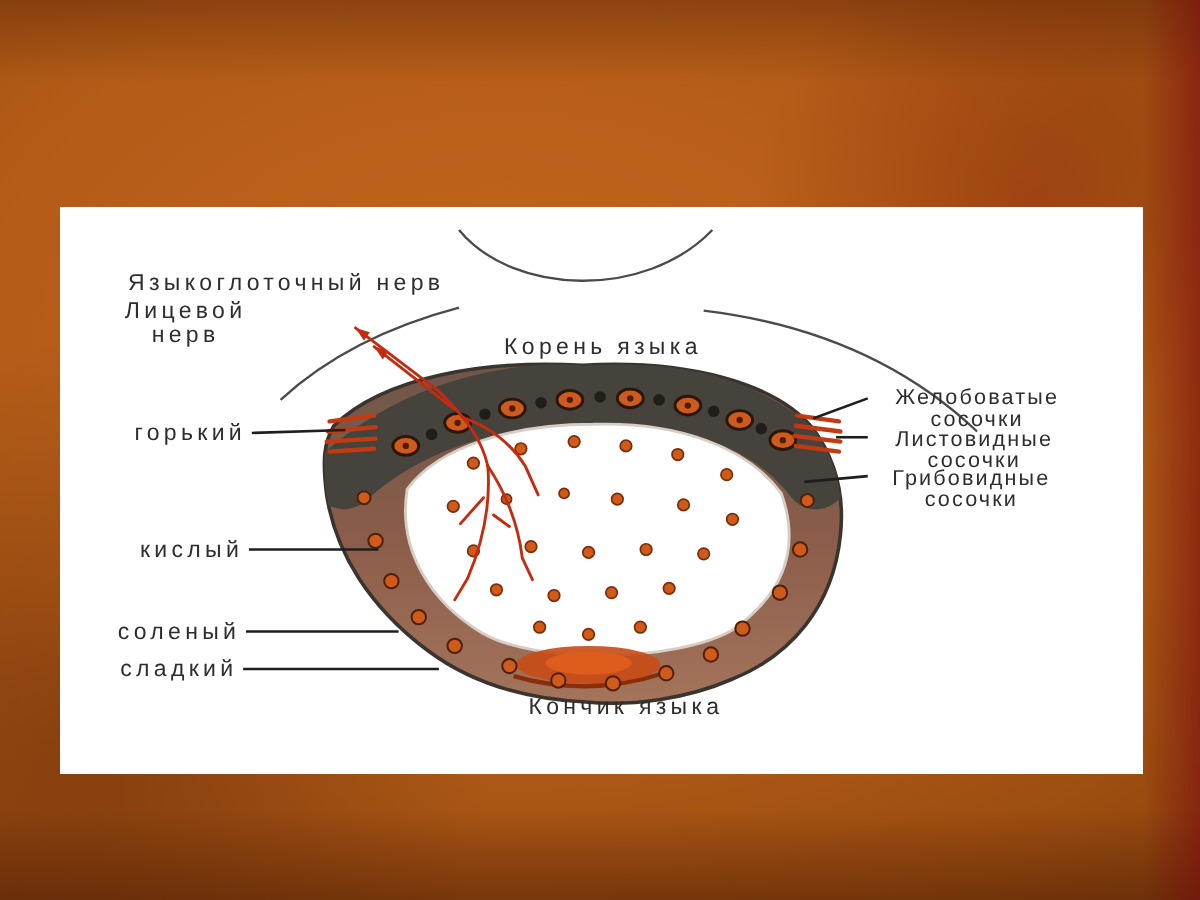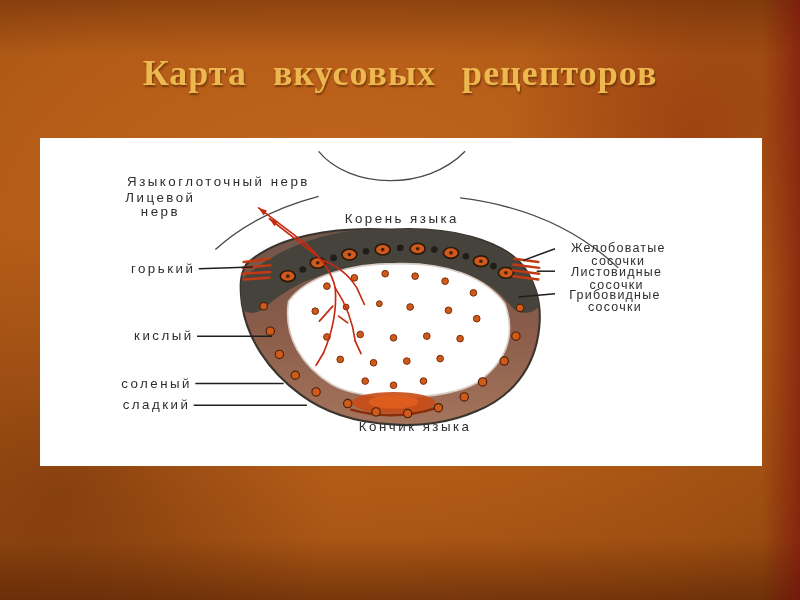--- a/index.html
+++ b/index.html
@@ -10,32 +10,31 @@
       linear-gradient(to top, rgba(70,24,4,0.45) 0px, rgba(70,24,4,0) 60px),
       linear-gradient(to bottom, rgba(84,30,5,0.40) 0px, rgba(84,30,5,0) 55px),
       radial-gradient(circle at 86% 22%, rgba(108,14,6,0.30) 0%, rgba(108,14,6,0) 22%),
       radial-gradient(circle at 8% 82%, rgba(74,26,5,0.35) 0%, rgba(74,26,5,0) 30%),
       radial-gradient(ellipse 120% 105% at 42% 38%, #c4661d 0%, #b25b17 40%, #9a4c10 65%, #7e3b0b 85%, #643008 100%);
   }
   .title{position:absolute;top:52px;left:0;width:100%;margin:0;text-align:center;
     font-family:"Liberation Serif",serif;font-weight:bold;font-size:36px;
     letter-spacing:1px;word-spacing:16px;color:#edb84f;
     text-shadow:1px 2px 2px rgba(70,25,0,0.55);}
-  .panel{position:absolute;left:40px;top:138px;width:722px;height:328px;background:#ffffff;}
+  .panel{position:absolute;left:40px;top:138px;width:722px;height:378px;background:#ffffff;}
   .panel svg{display:block;width:100%;height:100%;}
   .outline{fill:none;stroke:#4a4a4a;stroke-width:1.6;}
   .lbl{font-family:"Liberation Sans",sans-serif;font-size:16px;letter-spacing:3px;fill:#2e2e2e;}
   .lbl-sm{font-family:"Liberation Sans",sans-serif;font-size:15px;letter-spacing:1.5px;fill:#2e2e2e;}
 </style>
 </head>
 <body>
 
 <div class="slide">
 
-  <h1 class="title">Карта вкусовых рецепторов</h1>
 
   <div class="panel">
     <svg viewBox="0 0 722 394" aria-hidden="true">
       <defs>
         <linearGradient id="bodyGrad" x1="0" y1="0" x2="0" y2="1">
           <stop offset="0" stop-color="#6e564b"></stop>
           <stop offset="0.5" stop-color="#8a5c49"></stop>
           <stop offset="1" stop-color="#a4745c"></stop>
         </linearGradient>
         <clipPath id="tongueClip">

